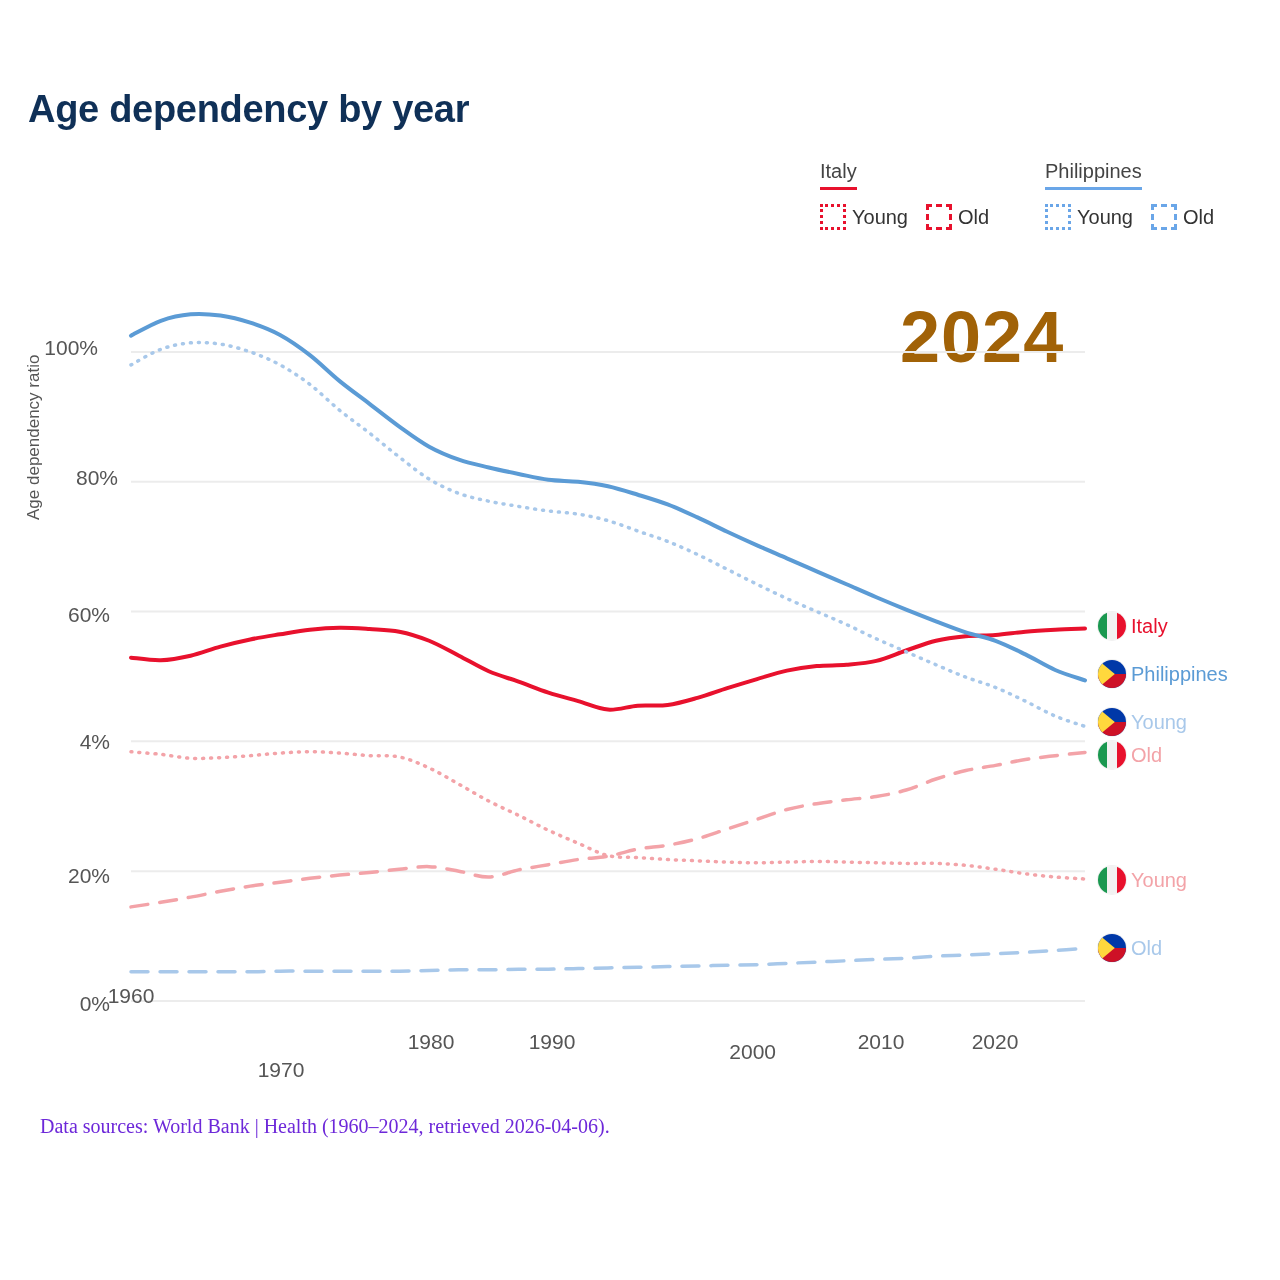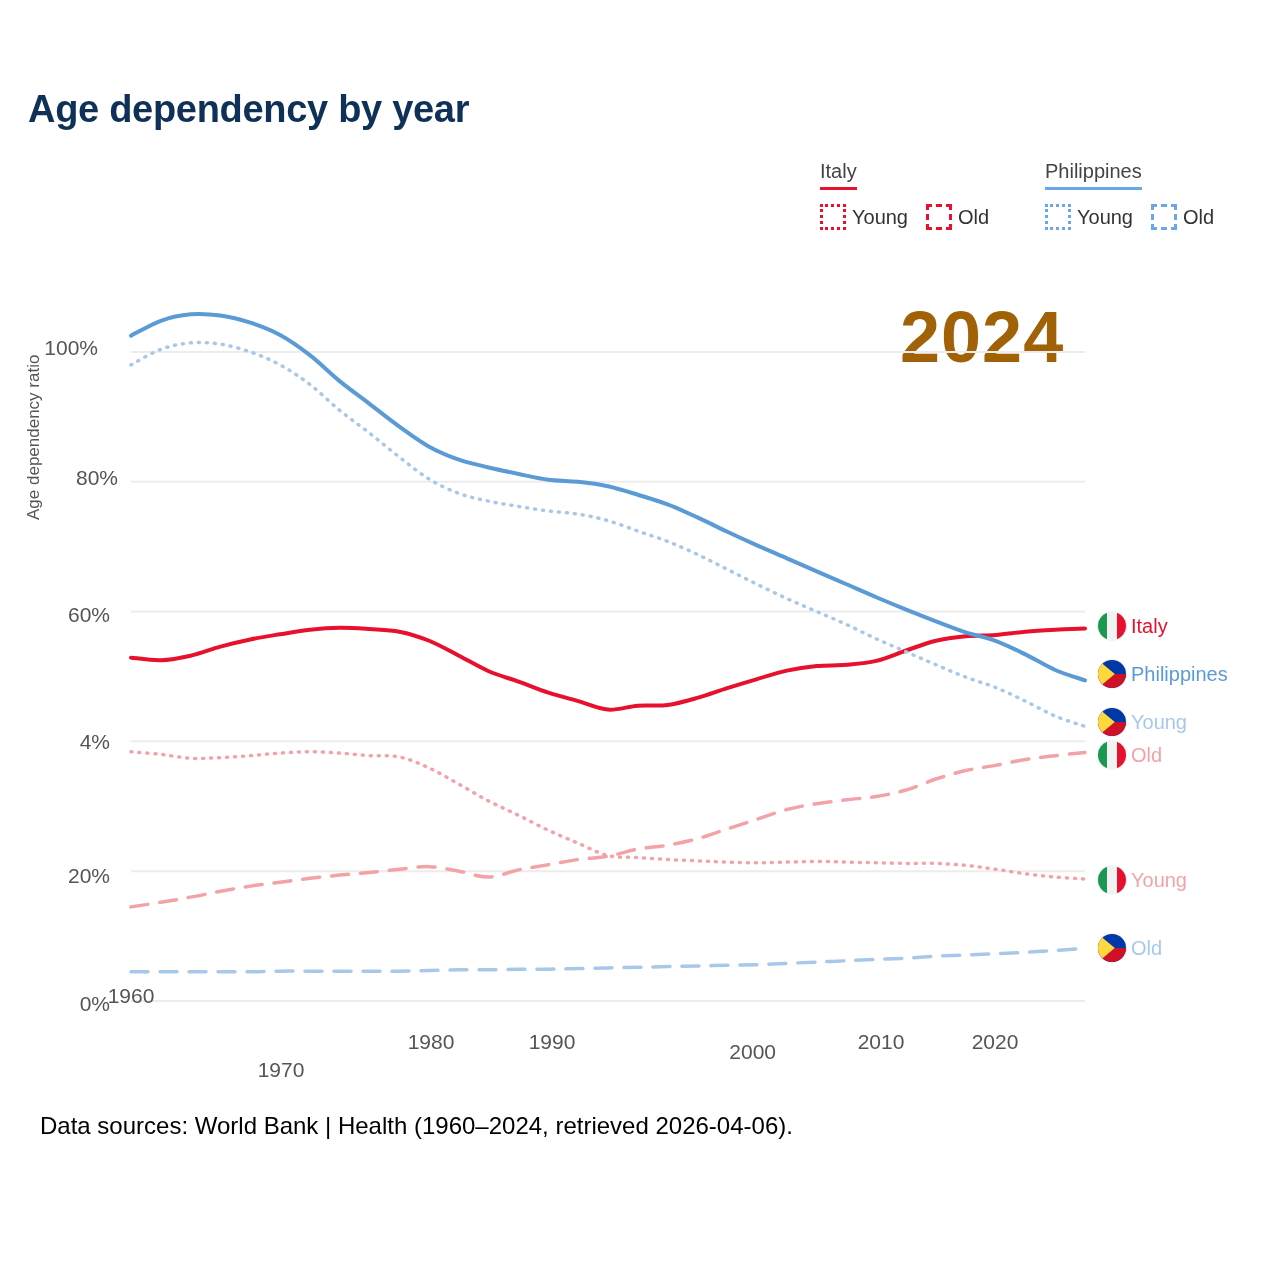--- a/index.html
+++ b/index.html
@@ -167,23 +167,24 @@
   .c-italy { color: #e8112d; }
   .c-phil  { color: #5b9bd5; }
   .c-italy-l { color: #f3a3a8; }
   .c-phil-l  { color: #a8c8ea; }
 
   
   .footer {
     position: absolute;
     left: 40px;
     top: 1108px;
-    font-size: 24px;
-    color: #000000;
+    font-size: 20px;
+    color: #6d28d9;
     line-height: 36px;
+    font-family: Liberation Serif, serif;
   }
 </style>
 </head>
 <body>
 
 <div class="page">
 
   <div class="title">Age dependency by year</div>
 
   <div class="legend">

